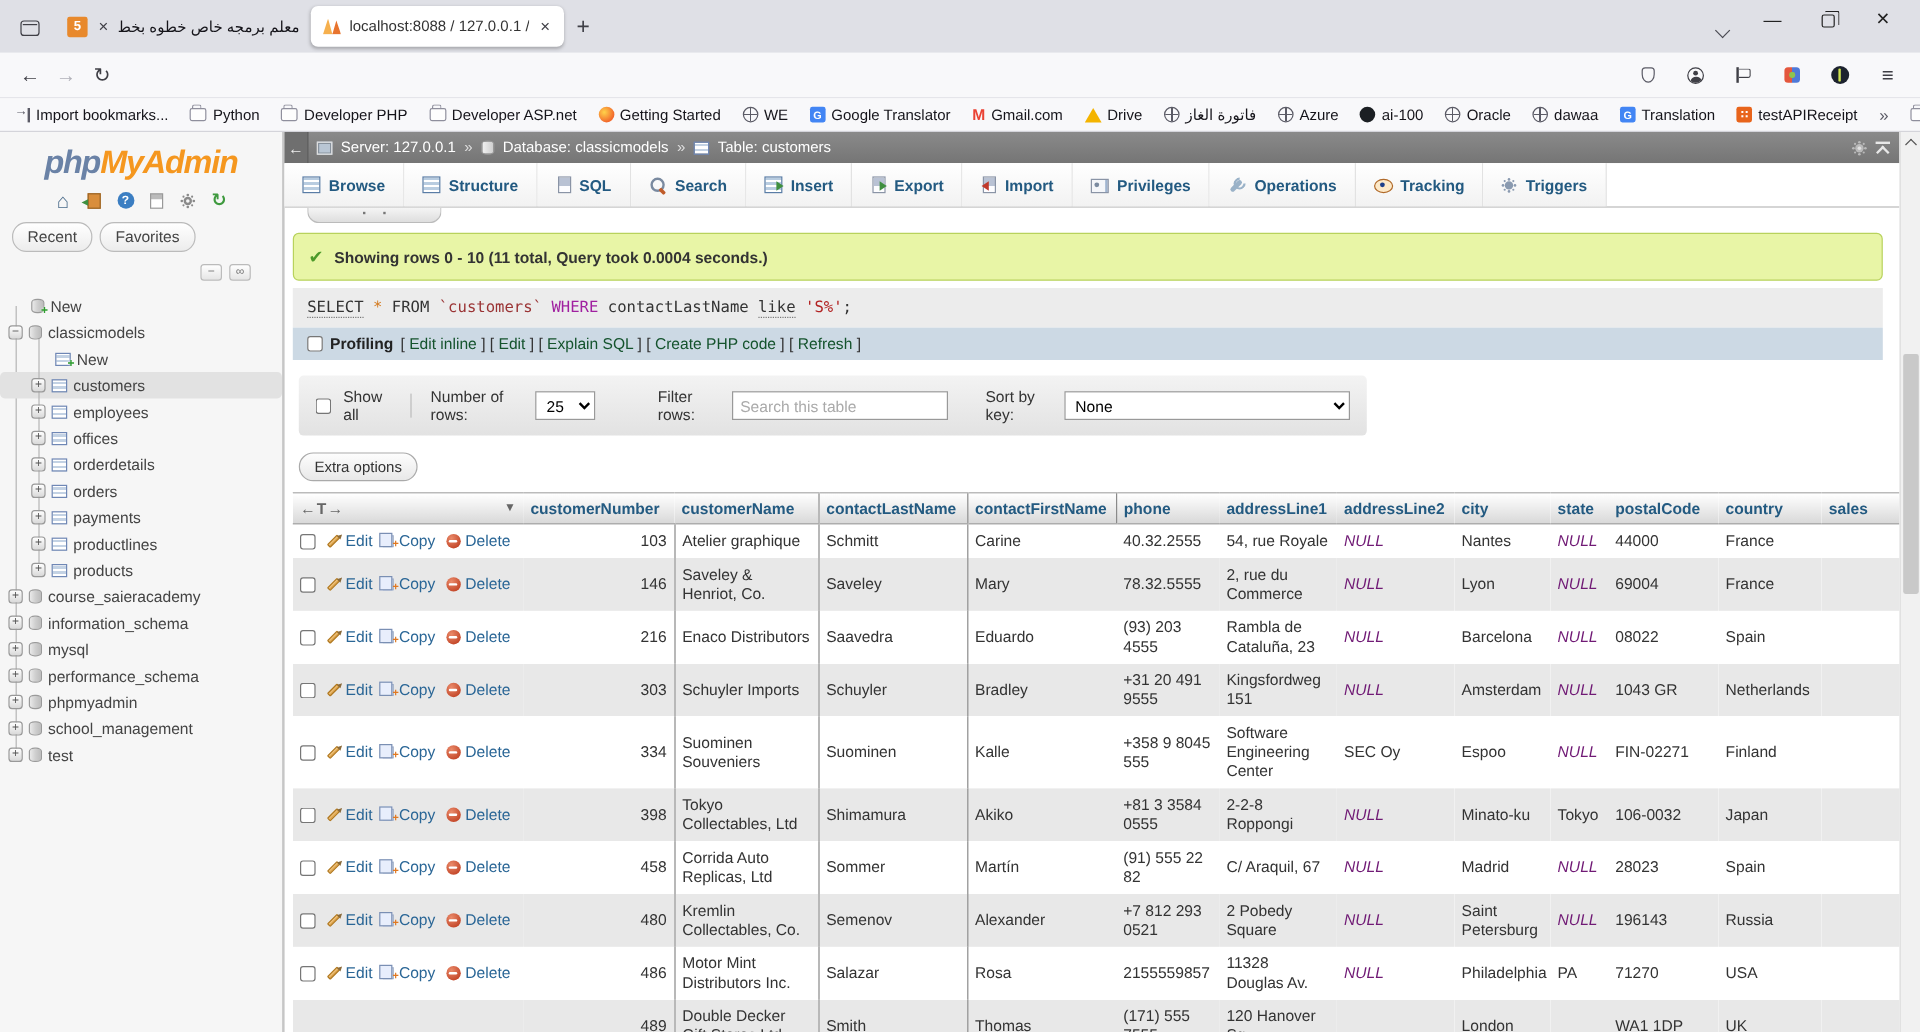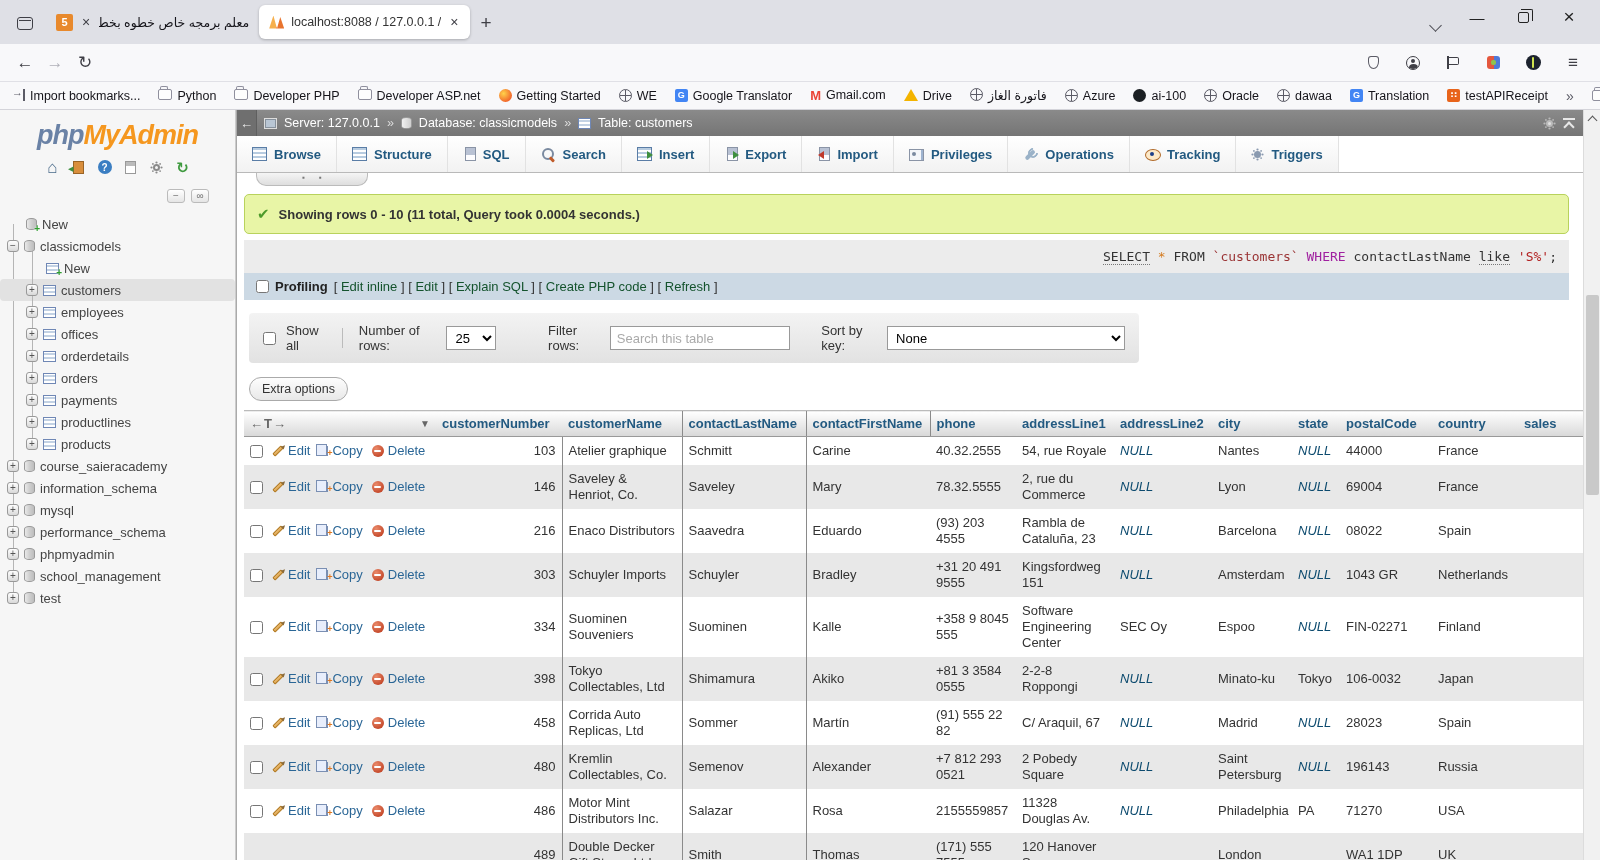--- a/index.html
+++ b/index.html
@@ -40,21 +40,21 @@
   .personic::before { content:""; position:absolute; top:2px; left:4px; width:4px; height:4px; border-radius:50%; background:#3f3f46; }
   .personic::after { content:""; position:absolute; top:7px; left:1.5px; width:9px; height:7px; border-radius:50% 50% 0 0; background:#3f3f46; }
   .flagic { width:12px; height:13px; border-left:2px solid #3f3f46; position:relative; }
   .flagic::before { content:""; position:absolute; left:0; top:1px; width:9px; height:6px; border:1.5px solid #3f3f46; border-left:none; border-radius:0 2px 2px 0; }
   .puzzleic { width:13px; height:13px; background:linear-gradient(90deg,#e4573d 0 50%,#4f79d8 50%); border-radius:3px; position:relative; }
   .puzzleic::before { content:""; position:absolute; inset:4px; background:#8fc34f; border-radius:2px; }
   .darkcirc { width:15px; height:15px; border-radius:50%; background:#1c222e; position:relative; }
   .darkcirc::before { content:""; position:absolute; left:6.5px; top:2px; width:2px; height:11px; background:#cfe34f; border-radius:1px; }
 
   .bmbar { height:28px; background:#f8f8fa; display:flex; align-items:center; padding:0 12px; gap:18px; border-bottom:1px solid #d4d4da; font-size:12.5px; color:#15141a; overflow:hidden; }
-  .bm { display:flex; align-items:flex-start; gap:5px; white-space:nowrap; }
+  .bm { display:flex; align-items:center; gap:5px; white-space:nowrap; }
   .bmic { flex:none; display:inline-flex; align-items:center; justify-content:center; }
   .ic-fold { width:14px; height:11px; border:1.3px solid #8f8f9d; border-radius:2px; position:relative; background:#fdfdfd; }
   .ic-fold::before { content:""; position:absolute; top:-4px; left:1px; width:6px; height:3px; border:1.3px solid #8f8f9d; border-bottom:none; border-radius:2px 2px 0 0; }
   .ic-glb { width:13px; height:13px; border:1.4px solid #5b5b66; border-radius:50%;
     background:linear-gradient(#0000 44%,#5b5b66 44% 56%,#0000 56%),linear-gradient(90deg,#0000 44%,#5b5b66 44% 56%,#0000 56%); }
   .ic-ff { width:13px; height:13px; border-radius:50%; background:radial-gradient(circle at 35% 35%,#ffd24a,#f2692c 70%); }
   .ic-imp { width:13px; height:12px; border-right:2px solid #5b5b66; position:relative; }
   .ic-imp::before { content:"\2192"; position:absolute; left:0; top:-3px; font-size:11px; color:#5b5b66; }
   .ic-gt { width:13px; height:13px; background:#4285f4; border-radius:2px; color:#fff; font-size:9px; font-weight:bold; }
   .ic-gm { color:#ea4335; font-weight:bold; font-size:13px; }
@@ -123,21 +123,21 @@
   .ti-wrench::after { content:""; position:absolute; right:0; top:1px; width:6px; height:6px; border:2.4px solid #9ab2c8; border-radius:50%; border-top-color:transparent; transform:rotate(45deg); }
   .ti-eye { }
   .ti-eye::before { content:""; position:absolute; left:0; top:2px; width:14px; height:10px; border:1.6px solid #b06a2a; border-radius:50%; background:#fde9c8; }
   .ti-eye::after { content:""; position:absolute; left:5px; top:5px; width:4px; height:4px; border-radius:50%; background:#1c3f8a; }
   .ti-cog { width:7px; height:7px; margin:3px; border-radius:50%; background:#8a9ab0; box-shadow:0 -5px 0 -2.4px #8a9ab0,0 5px 0 -2.4px #8a9ab0,-5px 0 0 -2.4px #8a9ab0,5px 0 0 -2.4px #8a9ab0,-3.6px -3.6px 0 -2.6px #8a9ab0,3.6px 3.6px 0 -2.6px #8a9ab0,-3.6px 3.6px 0 -2.6px #8a9ab0,3.6px -3.6px 0 -2.6px #8a9ab0; }
 
   .content { flex:1; position:relative; overflow:hidden; padding:0 0 0 7px; }
   .stub { width:112px; height:13px; margin-left:12px; background:linear-gradient(#f5f5f5,#dedede); border:1px solid #bbb; border-top:none; border-radius:0 0 10px 10px; display:flex; justify-content:center; gap:14px; color:#777; font-size:8px; line-height:10px; }
   .statusbox { margin:8px 14px 0 0; background:#e8f5a6; border:1px solid #b8d25c; border-radius:5px; padding:10px 12px; display:flex; align-items:center; gap:9px; font-weight:bold; color:#333; }
   .okmark { color:#4c9a2a; font-size:15px; font-weight:bold; }
-  .sqlbox { margin:6px 14px 0 0; background:#ececec; padding:9px 12px; font-family:"DejaVu Sans Mono","Liberation Mono",monospace; font-size:13px;text-align:right; }
+  .sqlbox { margin:6px 14px 0 0; background:#ececec; padding:9px 12px; font-family:"DejaVu Sans Mono","Liberation Mono",monospace; font-size:13px; }
   .tk-kw { color:#333; border-bottom:1px dotted #777; }
   .tk-st { color:#d47b20; }
   .tk-qt { color:#9a3334; }
   .tk-kw3 { color:#a020a0; }
   .tk-str { color:#b22222; }
   .profrow { margin:0 14px 0 0; background:#ccd9e4; padding:6px 12px; display:flex; align-items:center; gap:6px; }
   .profrow b { color:#222; }
   .proflink { color:#14532d; }
   .brk { color:#333; }
 
@@ -153,21 +153,21 @@
   table.data th { background:linear-gradient(#ffffff,#d8d8d8); border-top:1px solid #bbb; border-bottom:1px solid #999; color:#235a81; font-size:13px; text-align:left; padding:5px 6px; white-space:nowrap; overflow:hidden; }
   table.data td { padding:6px 6px; font-size:13px; line-height:16px; vertical-align:middle; overflow:hidden; }
   tr.alt td { background:#e8e8e8; }
   td.colsep, th.colsep { border-left:1px solid #8a8a8a; }
   .corner { color:#666; font-weight:normal; display:flex; align-items:center; }
   .cornerT { font-weight:bold; margin:0 1px; }
   .sortdn { margin-left:auto; color:#666; font-size:10px; }
   td.numcell { text-align:right; padding-right:10px; }
   .actions { display:flex; align-items:center; gap:9px; white-space:nowrap; }
   .alink { color:#2a6696; display:inline-flex; align-items:center; gap:4px; }
-  .nullv { color:#0c4a6e; font-style:italic; }
+  .nullv { color:#701a75; font-style:italic; }
   input[type=checkbox] { width:13px; height:13px; }
   .ic-pencil { width:12px; height:4px; background:linear-gradient(#f5cc8e,#d89b3c); border:0.5px solid #b07820; border-radius:1px; transform:rotate(-45deg); position:relative; display:inline-block; }
   .ic-pencil::after { content:""; position:absolute; right:-4px; top:0; border-left:4px solid #8a6a3a; border-top:2px solid transparent; border-bottom:2px solid transparent; }
   .ic-copy { width:9px; height:10px; border:1px solid #7a8fb3; background:#fff; position:relative; display:inline-block; }
   .ic-copy::before { content:""; position:absolute; left:-4px; top:-3px; width:9px; height:10px; border:1px solid #7a8fb3; background:#e8eefc; }
   .ic-copy::after { content:"+"; position:absolute; right:-5px; bottom:-6px; color:#e07820; font-weight:bold; font-size:9px; }
   .ic-del { width:12px; height:12px; border-radius:50%; background:radial-gradient(circle at 35% 30%,#ea8a6a,#c4482a 75%); position:relative; display:inline-block; }
   .ic-del::after { content:""; position:absolute; left:2.5px; top:5px; width:7px; height:2px; background:#fff; border-radius:1px; }
 
   .consolebtn { position:absolute; left:7px; bottom:0; background:linear-gradient(#fdfdfd,#dcdcdc); border:1px solid #aaa; border-bottom:none; border-radius:4px 4px 0 0; padding:4px 12px 5px; display:flex; align-items:center; gap:7px; font-size:12.5px; color:#222; z-index:8; }
@@ -333,20 +333,24 @@
         </span>
       <span class="si">
           <span class="ic-doc"></span>
         </span>
       <span class="si">
           <span class="cogico"></span>
         </span>
       <span class="si">
           <span class="ic-refresh">↻</span>
         </span>
+    </div>
+    <div class="panelbtns">
+      <span class="pbtn">Recent</span>
+      <span class="pbtn">Favorites</span>
     </div>
     <div class="treectl">
       <span class="tctl">−</span>
       <span class="tctl">∞</span>
     </div>
     <div class="tree">
         <div class="trow" style="padding-left: 26px;">
           <span class="ic-db newplus"></span>
           <span>New</span>
         </div>

